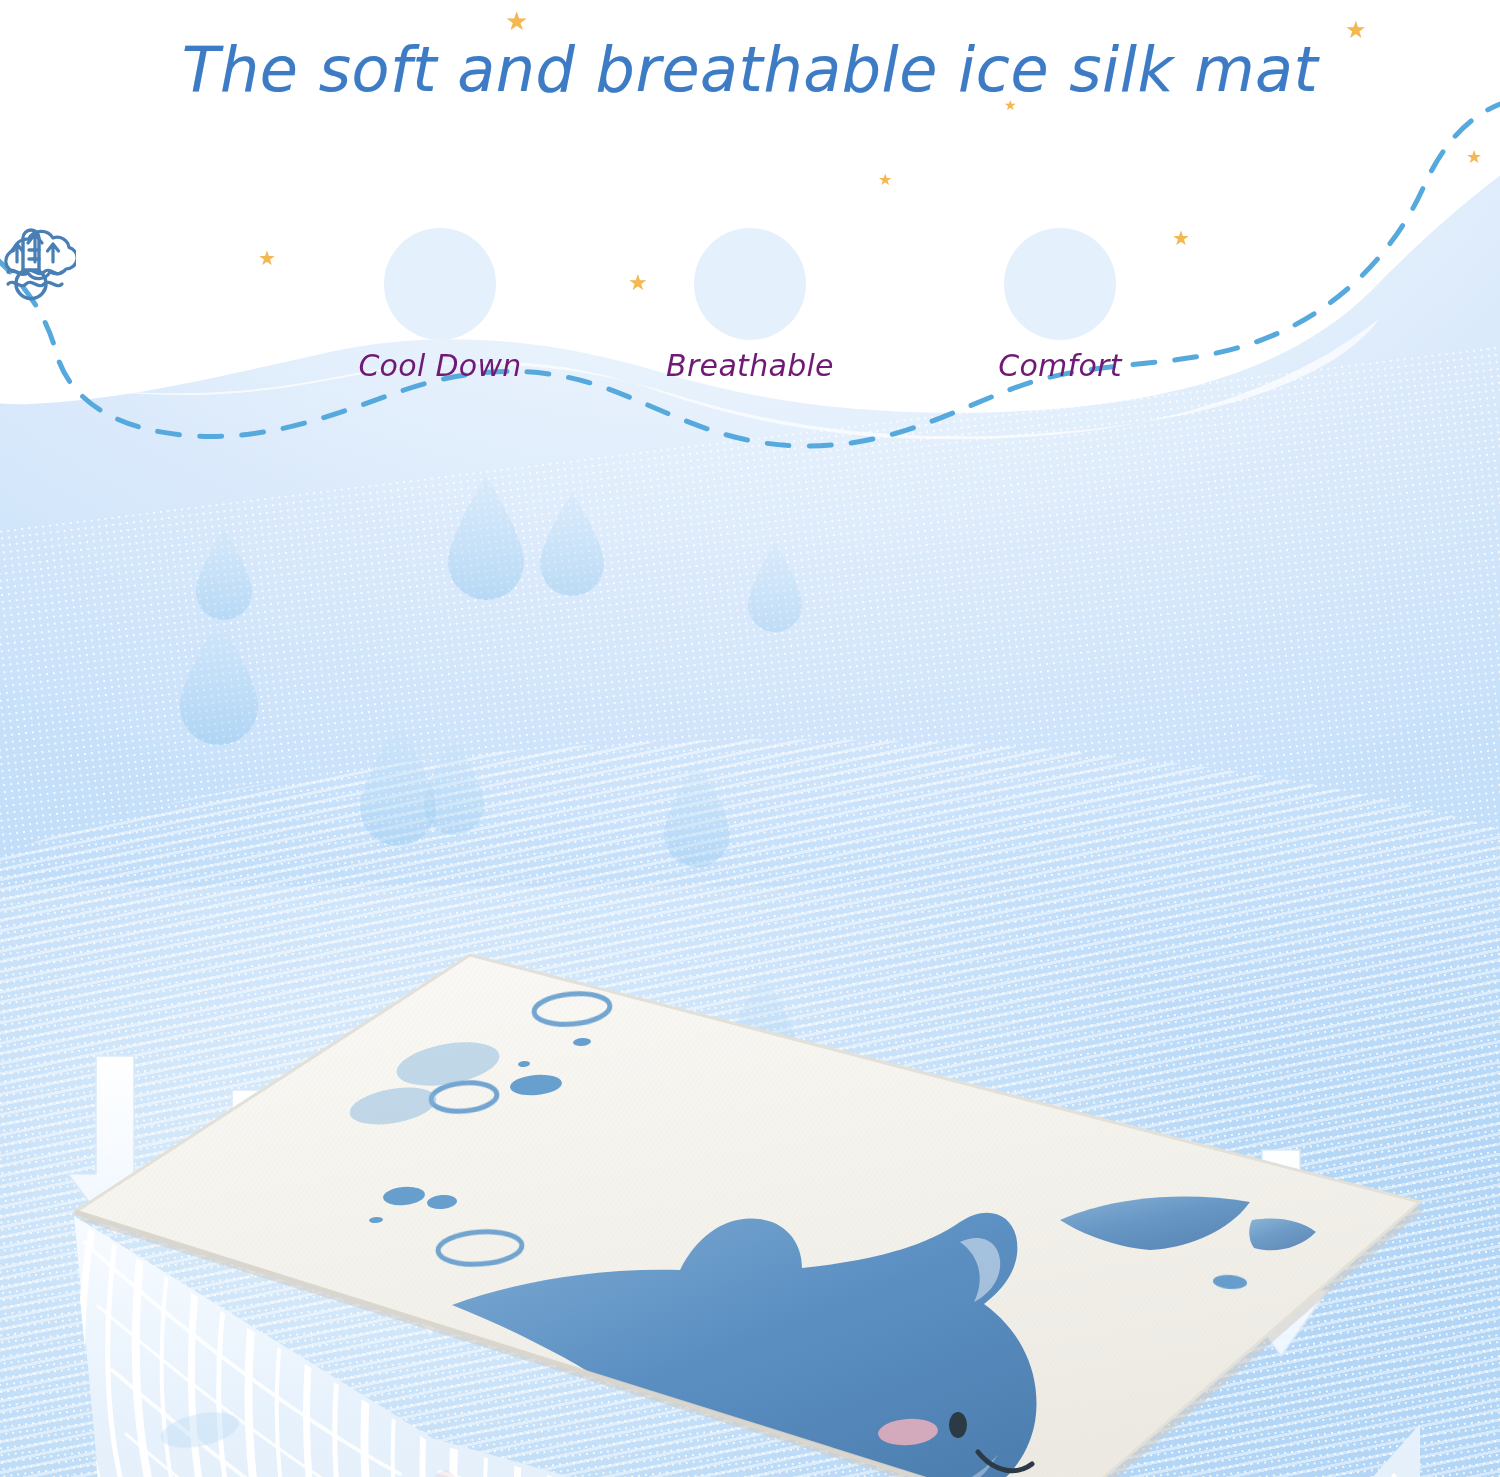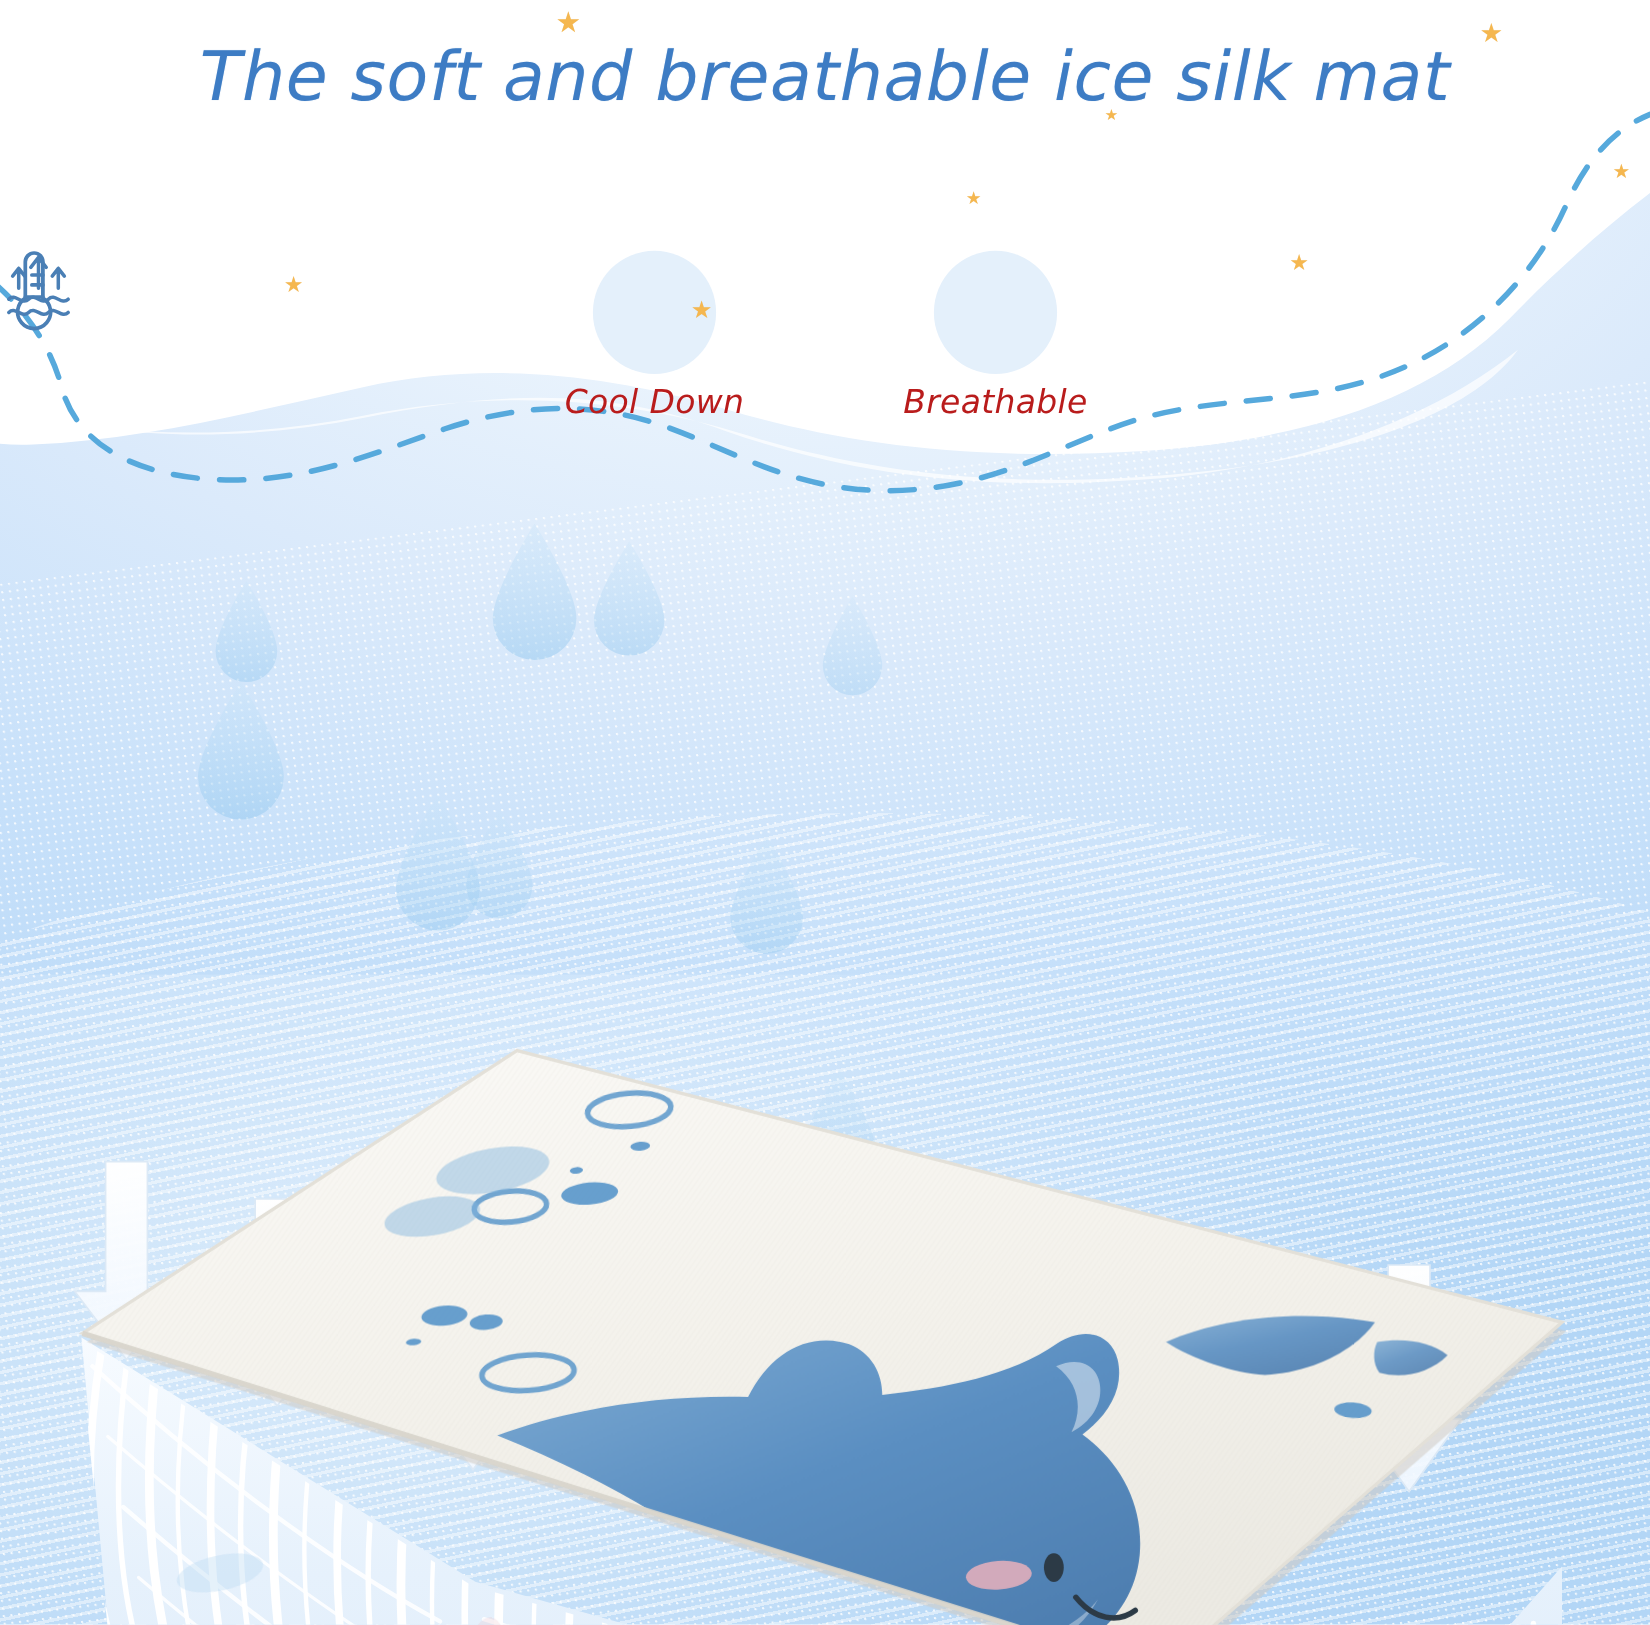--- a/index.html
+++ b/index.html
@@ -66,21 +66,21 @@
   }
   .feature { width:190px; text-align:center; }
   .feat-badge {
     width:112px; height:112px; margin:0 auto 8px auto;
     border-radius:50%;
     background:#e4f0fb;
     display:flex; align-items:center; justify-content:center;
   }
   .feat-label {
     font-family:"DejaVu Sans", sans-serif;
-    font-style:italic; font-size:30px; color:#b91c1c;
+    font-style:italic; font-size:30px; color:#701a75;
     letter-spacing:.3px; white-space:nowrap;
   }
 
   
   .star { position:absolute; z-index:8; color:#f5b74f; line-height:1;
           text-shadow:0 0 1px rgba(0,0,0,.05); }
 
   
   .product { position:absolute; left:0; top:430px; width:1500px; height:1047px; z-index:4; }
   .product svg { position:absolute; left:0; top:0; }
@@ -395,20 +395,38 @@
               <path d="M17,16 L17,34 M17,16 L11.5,23 M17,16 L22.5,23"></path>
               <path d="M53,16 L53,34 M53,16 L47.5,23 M53,16 L58.5,23"></path>
               <path d="M8,44 C14,38 20,50 26,44 C32,38 38,50 44,44 C50,38 56,50 62,44"></path>
               <path d="M8,56 C14,50 20,62 26,56 C32,50 38,62 44,56 C50,50 56,62 62,56"></path>
             </svg>
           </span>
         </div>
         <div class="feat-label">Breathable</div>
       </div>
 
+      <div class="feature">
+        <div class="feat-badge">
+          <span>
+            <svg width="76" height="54" viewBox="0 0 76 54" fill="none" stroke="#4a7fb5" stroke-width="3.2" stroke-linecap="round" stroke-linejoin="round">
+              <path d="M16,44
+                       a11,11 0 0 1 -2,-21.6
+                       a13,13 0 0 1 14.5,-11.2
+                       a14,14 0 0 1 24.5,-1.2
+                       a12,12 0 0 1 16,9.4
+                       a11,11 0 0 1 -3,21.6
+                       a12,12 0 0 1 -16,3
+                       a13,13 0 0 1 -22,1
+                       a11,11 0 0 1 -12,-1 Z"></path>
+            </svg>
+          </span>
+        </div>
+        <div class="feat-label">Comfort</div>
+      </div>
 
     </div>
   </div>
 
   <div>
     <span class="star" style="left:505px;  top:8px;   font-size:26px;">★</span>
     <span class="star" style="left:1345px; top:18px;  font-size:24px;">★</span>
     <span class="star" style="left:258px;  top:248px; font-size:20px;">★</span>
     <span class="star" style="left:628px;  top:272px; font-size:22px;">★</span>
     <span class="star" style="left:878px;  top:172px; font-size:16px;">★</span>

